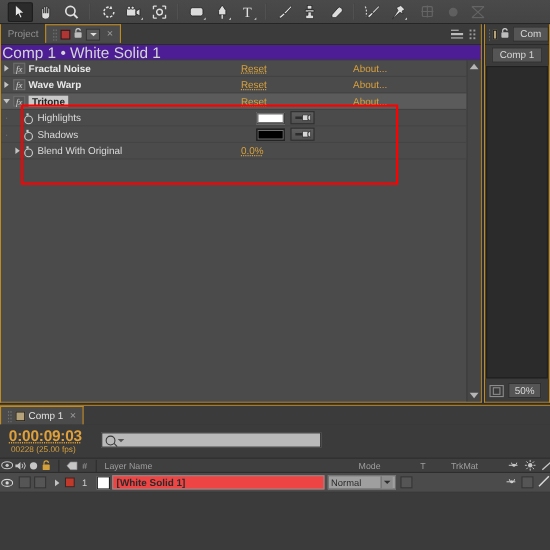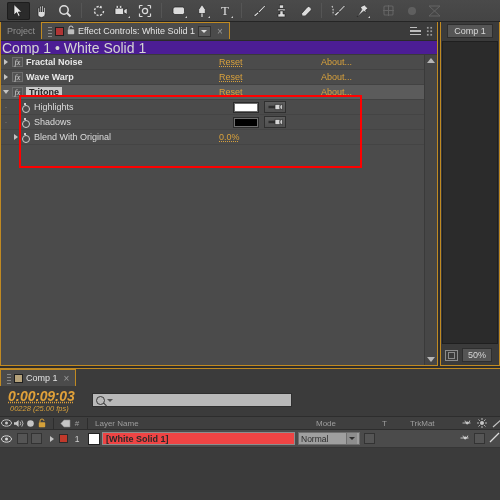--- a/index.html
+++ b/index.html
@@ -330,21 +330,20 @@
       </div>
       <div class="tab active">
         <span class="tabgrip"></span>
         <span class="tabswatch" style="background:#b03535"></span>
         <span>
           <svg width="8" height="10" viewBox="0 0 8 10">
               <path d="M2 4.4V3a2 2 0 014 0" fill="none" stroke="#cfcfcf" stroke-width="1"></path>
               <rect x="0.8" y="4.3" width="6.4" height="5" rx="0.8" fill="#bdbdbd"></rect>
             </svg>
         </span>
-        <span>Effect Controls: White Solid 1</span>
         <span class="tabcaret">
             <i></i>
           </span>
         <span class="tabclose">×</span>
       </div>
       <div class="spacer"></div>
       <div class="ec-menu">
         <span class="hamburger">
             <span></span>
             <span></span>
@@ -445,20 +444,31 @@
         <div class="arr dn">
             <i></i>
           </div>
       </div>
 
       <div id="annotation-box" style="position:absolute; left:18px; top:40px; width:343px; height:73px; border:2px solid #ff0000; pointer-events:none;"></div>
     </div>
   </div>
 
   <div class="right-panel">
+    <div class="rp-tabbar">
+      <span class="tabgrip"></span>
+      <span class="tabswatch" style="background:#b5a27a"></span>
+      <span>
+        <svg width="8" height="10" viewBox="0 0 8 10">
+            <path d="M2 4.4V3a2 2 0 014 0" fill="none" stroke="#cfcfcf" stroke-width="1"></path>
+            <rect x="0.8" y="4.3" width="6.4" height="5" rx="0.8" fill="#bdbdbd"></rect>
+          </svg>
+      </span>
+      <span class="rp-chip">Com</span>
+    </div>
     <div class="rp-sub">
       <span class="rp-chip">Comp 1</span>
     </div>
     <div class="rp-view"></div>
     <div class="rp-foot">
       <span class="rp-icon"></span>
       <span class="rp-zoom">50%</span>
     </div>
   </div>
 
@@ -467,21 +477,21 @@
     <div class="tl-tabbar">
       <div class="tab active" style="border-color:#c08a22">
         <span class="tabgrip"></span>
         <span class="tabswatch" style="background:#b5a27a"></span>
         <span>Comp 1</span>
         <span class="tabclose">×</span>
       </div>
     </div>
 
     <div class="tl-head">
-      <div style="display:flex;flex-direction:column;font-style:italic;">
+      <div style="display:flex;flex-direction:column;">
         <span class="timecode">0:00:09:03</span>
         <span class="frames">00228 (25.00 fps)</span>
       </div>
       <div class="search">
         <span class="mag"></span>
         <span class="scaret"></span>
         <span></span>
       </div>
     </div>
 
@@ -511,21 +521,21 @@
       </span>
       <span class="vdiv" style="margin:0 5px"></span>
       <span class="eye">
         <svg width="11" height="9" viewBox="0 0 11 9">
             <path d="M0.8 4.5 L4 1 h6 v7 H4z" fill="#c6c6c6" stroke="#8a8a8a" stroke-width="0.6"></path>
           </svg>
       </span>
       <span style="width:12px;text-align:center;color:#9e9e9e">#</span>
       <span class="vdiv" style="margin:0 4px"></span>
       <span style="padding-left:3px">Layer Name</span>
-      <span style="position:absolute;left:316px">Mode</span>
+      <span style="position:absolute;left:326px">Mode</span>
       <span style="position:absolute;left:382px">T</span>
       <span style="position:absolute;left:410px">TrkMat</span>
       <span style="position:absolute;left:462px;display:flex;gap:5px;align-items:center">
         <svg width="10" height="8" viewBox="0 0 10 8">
             <path d="M0.5 4 h8 M3 1.6 a2.4 2.4 0 104.8 0" fill="none" stroke="#c6c6c6" stroke-width="0.9"></path>
             <circle cx="5.2" cy="4" r="1.4" fill="#c6c6c6"></circle>
           </svg>
         <svg width="10" height="10" viewBox="0 0 10 10">
             <circle cx="5" cy="5" r="2" fill="#c6c6c6"></circle>
             <path d="M5 0 v2 M5 8 v2 M0 5 h2 M8 5 h2 M1.5 1.5 l1.4 1.4 M7.1 7.1 l1.4 1.4 M8.5 1.5 l-1.4 1.4 M2.9 7.1 l-1.4 1.4" stroke="#c6c6c6" stroke-width="0.9"></path>

